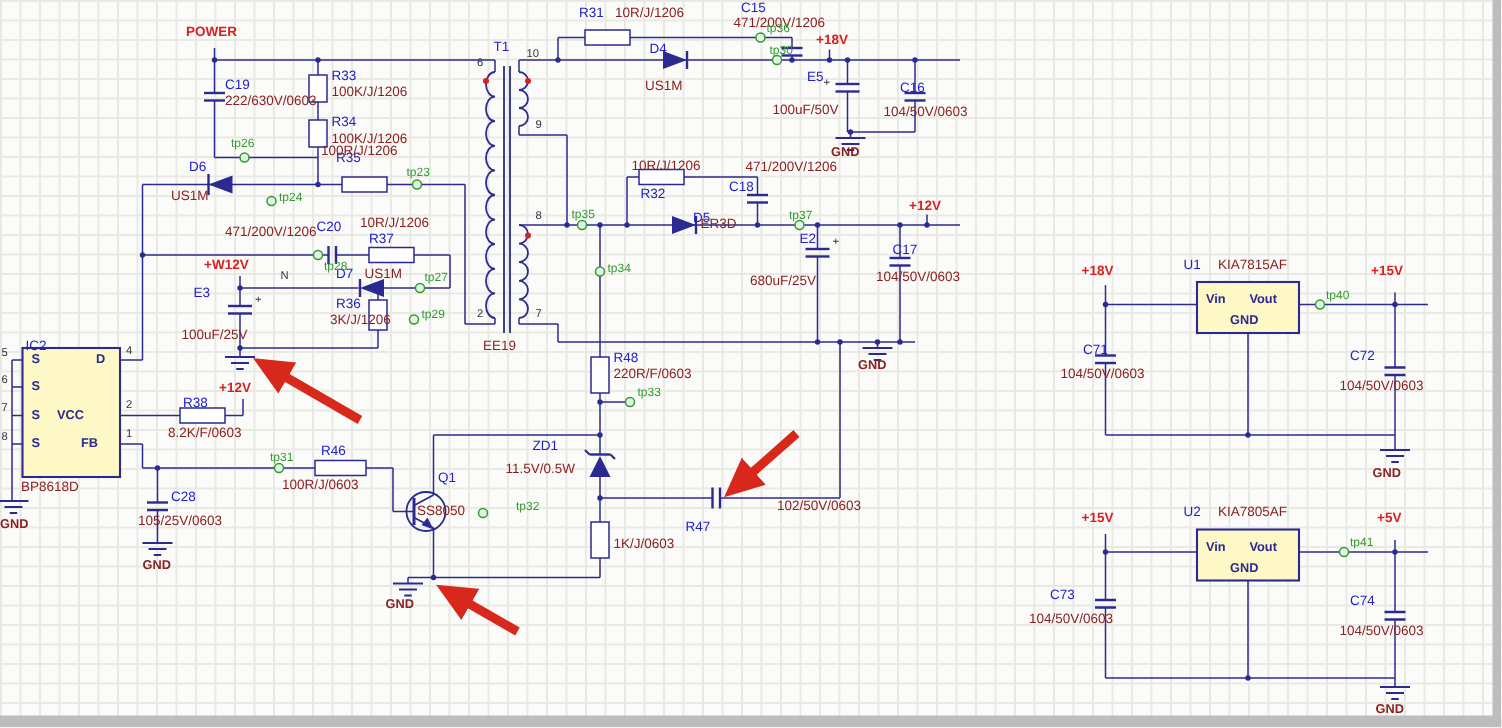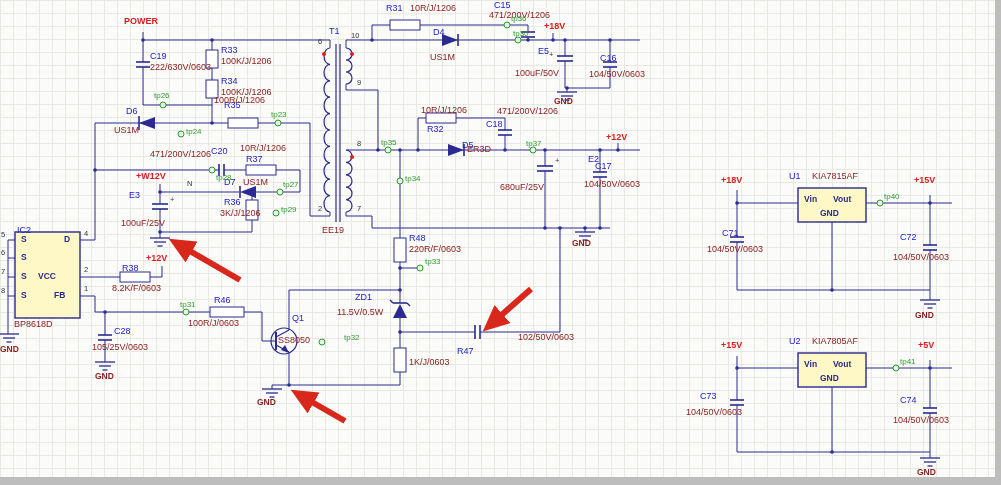--- a/index.html
+++ b/index.html
@@ -341,21 +341,21 @@
       <div class="lbl ref" style="left: 600px; top: 54px;">C16</div>
       <div class="lbl val" style="left: 589px; top: 70px;">104/50V/0603</div>
       <div class="lbl gnd" style="left: 554px; top: 97px;">GND</div>
       <div class="lbl val" style="left: 421px; top: 106px;">10R/J/1206</div>
       <div class="lbl ref" style="left: 427px; top: 125px;">R32</div>
       <div class="lbl val" style="left: 497px; top: 107px;">471/200V/1206</div>
       <div class="lbl ref" style="left: 486px; top: 120px;">C18</div>
       <div class="lbl ref" style="left: 438px; top: 141px; padding-left: 24px;">D5</div>
       <div class="lbl val" style="left: 467px; top: 145px;">ER3D</div>
       <div class="lbl pwr" style="left: 606px; top: 133px;">+12V</div>
-      <div class="lbl ref" style="left: 552px; top: 155px; padding-left: 36px;">E2</div>
+      <div class="lbl ref" style="left: 533px; top: 155px;">E2</div>
       <div class="lbl pin" style="left: 555px; top: 157px;">+</div>
       <div class="lbl val" style="left: 500px; top: 183px;">680uF/25V</div>
       <div class="lbl ref" style="left: 595px; top: 162px;">C17</div>
       <div class="lbl val" style="left: 584px; top: 180px;">104/50V/0603</div>
       <div class="lbl gnd" style="left: 572px; top: 239px;">GND</div>
       <div class="lbl ref" style="left: 409px; top: 234px;">R48</div>
       <div class="lbl val" style="left: 409px; top: 245px;">220R/F/0603</div>
       <div class="lbl ref" style="left: 355px; top: 293px;">ZD1</div>
       <div class="lbl val" style="left: 337px; top: 308px;">11.5V/0.5W</div>
       <div class="lbl ref" style="left: 292px; top: 314px;">Q1</div>

